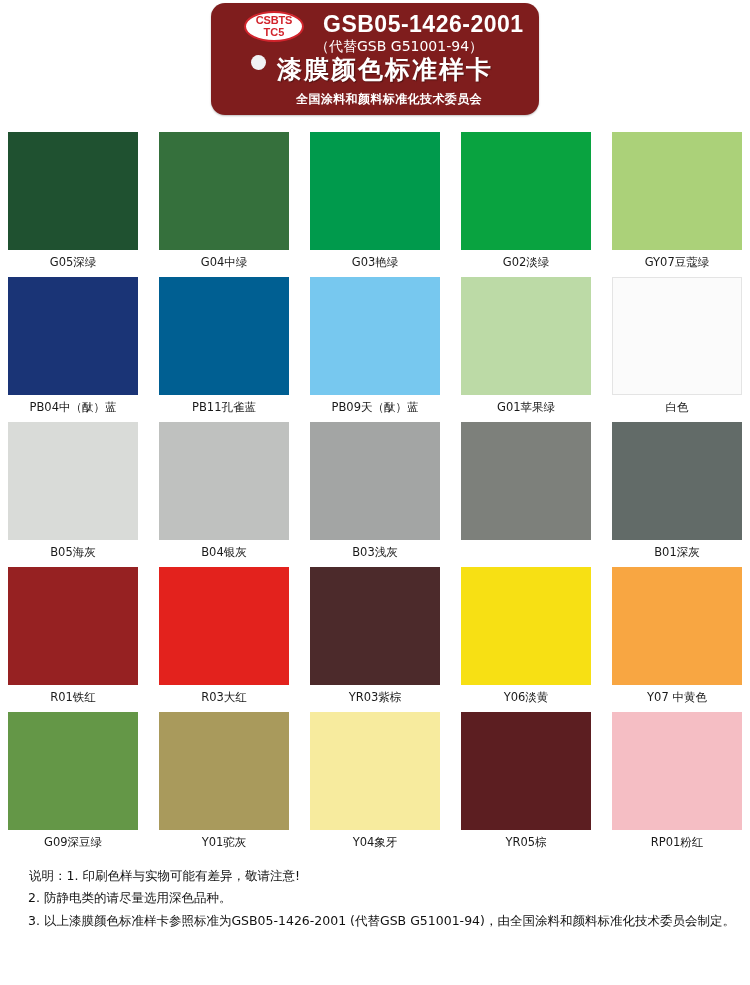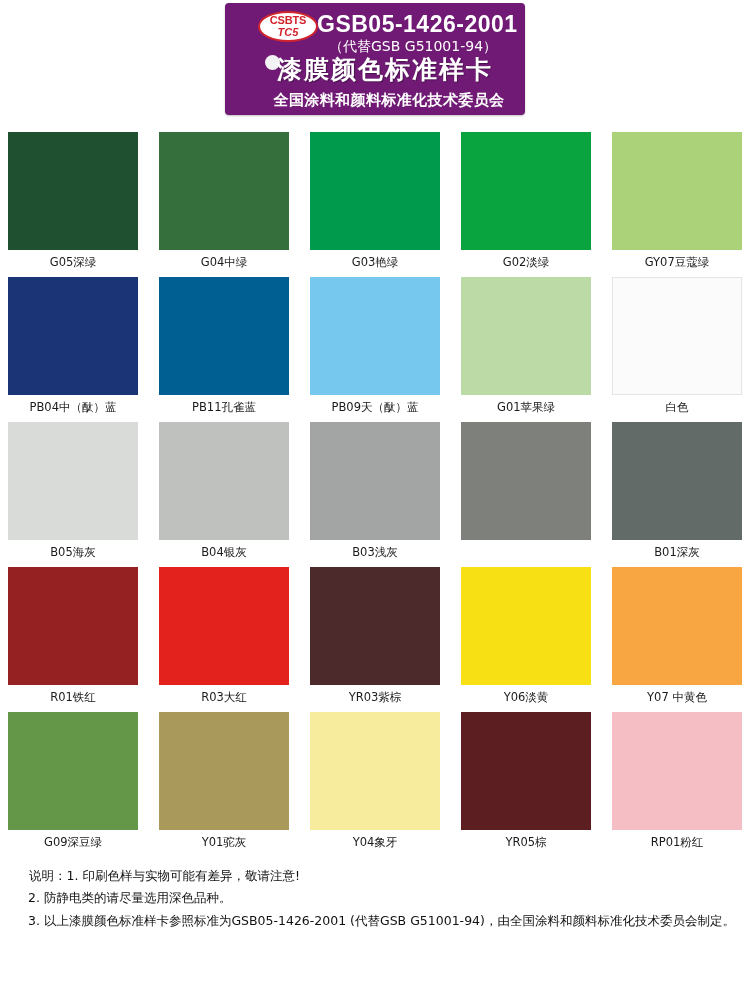--- a/index.html
+++ b/index.html
@@ -19,24 +19,24 @@
   
   .header-wrap {
     width: 750px;
     height: 122px;
     display: flex;
     justify-content: center;
     align-items: flex-start;
     padding-top: 3px;
   }
   .header-badge {
-    width: 300px;
+    width: 328px;
     height: 112px;
-    background: #701a75;
-    border-radius: 4px;
+    background: #7f1d1d;
+    border-radius: 14px;
     position: relative;
     box-shadow: 0 1px 2px rgba(0,0,0,0.25);
   }
   .csbts-oval {
     position: absolute;
     left: 33px;
     top: 8px;
     width: 60px;
     height: 31px;
     border-radius: 50%;
@@ -52,25 +52,24 @@
     color: #d2242c;
     font-size: 11px;
     font-weight: bold;
     letter-spacing: -0.2px;
   }
   .csbts-oval .l2 {
     color: #d2242c;
     font-size: 11px;
     font-weight: bold;
     margin-top: 1px;
-    font-style: italic;
   }
   .std-code {
     position: absolute;
-    left: 92px;
+    left: 112px;
     top: 8px;
     color: #ffffff;
     font-size: 23px;
     font-weight: bold;
     letter-spacing: 0.5px;
     white-space: nowrap;
   }
   .std-sub {
     position: absolute;
     left: 104px;
@@ -103,21 +102,21 @@
     font-family: "DejaVu Sans", sans-serif;
     text-shadow: 1px 1px 1px rgba(0,0,0,0.35);
   }
   .org-title {
     position: absolute;
     left: 0;
     right: 0;
     top: 88px;
     text-align: center;
     color: #ffffff;
-    font-size: 15px;
+    font-size: 12px;
     font-weight: bold;
     letter-spacing: 0.4px;
     font-family: "DejaVu Sans", sans-serif;
     margin-left: 28px;
   }
 
   
   .grid {
     width: 750px;
     padding: 0 8px;

